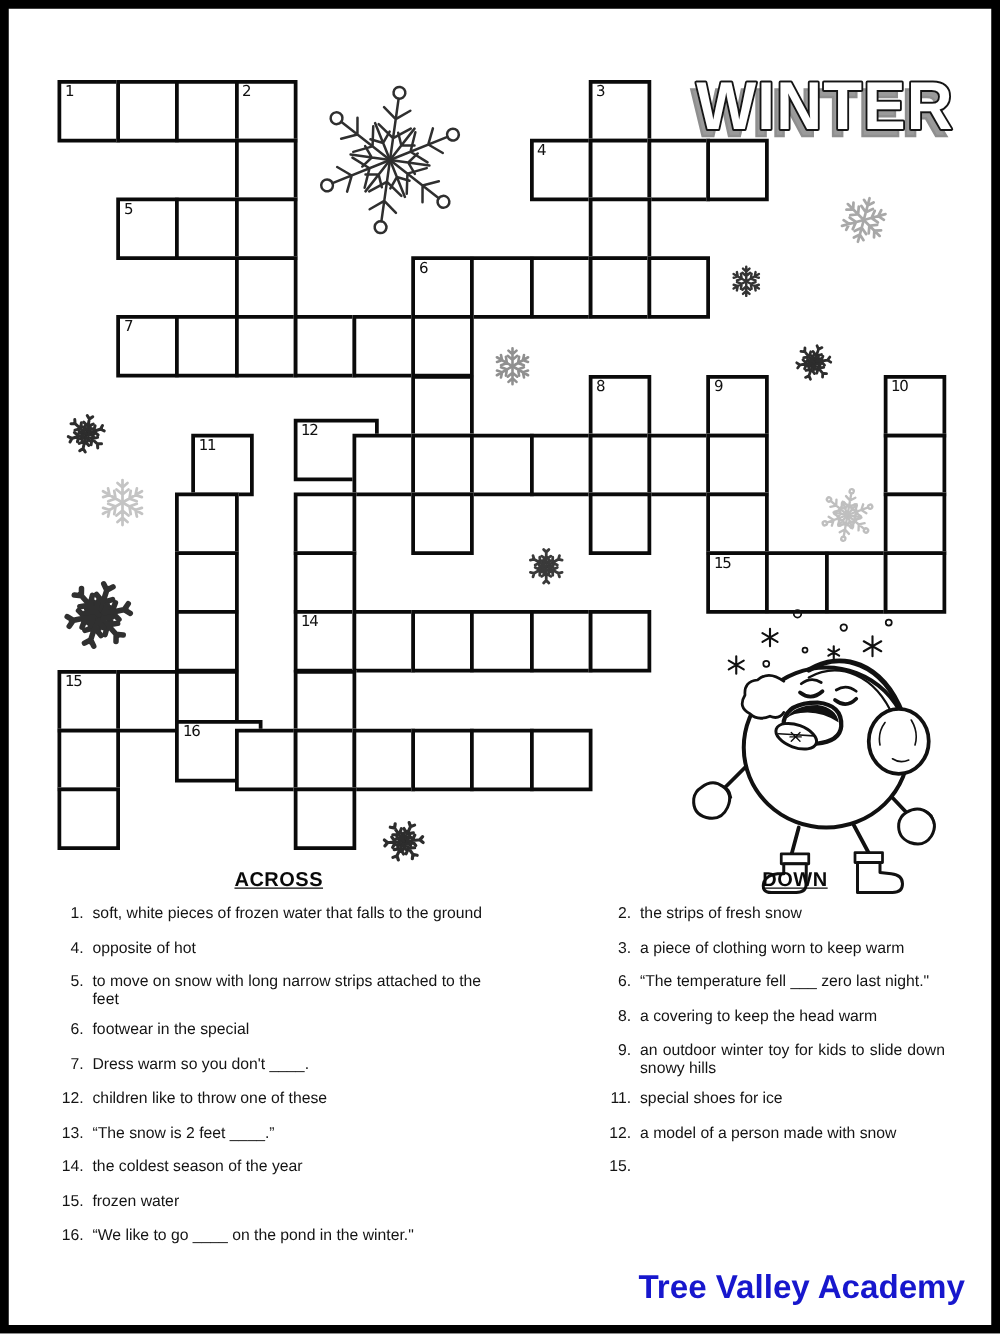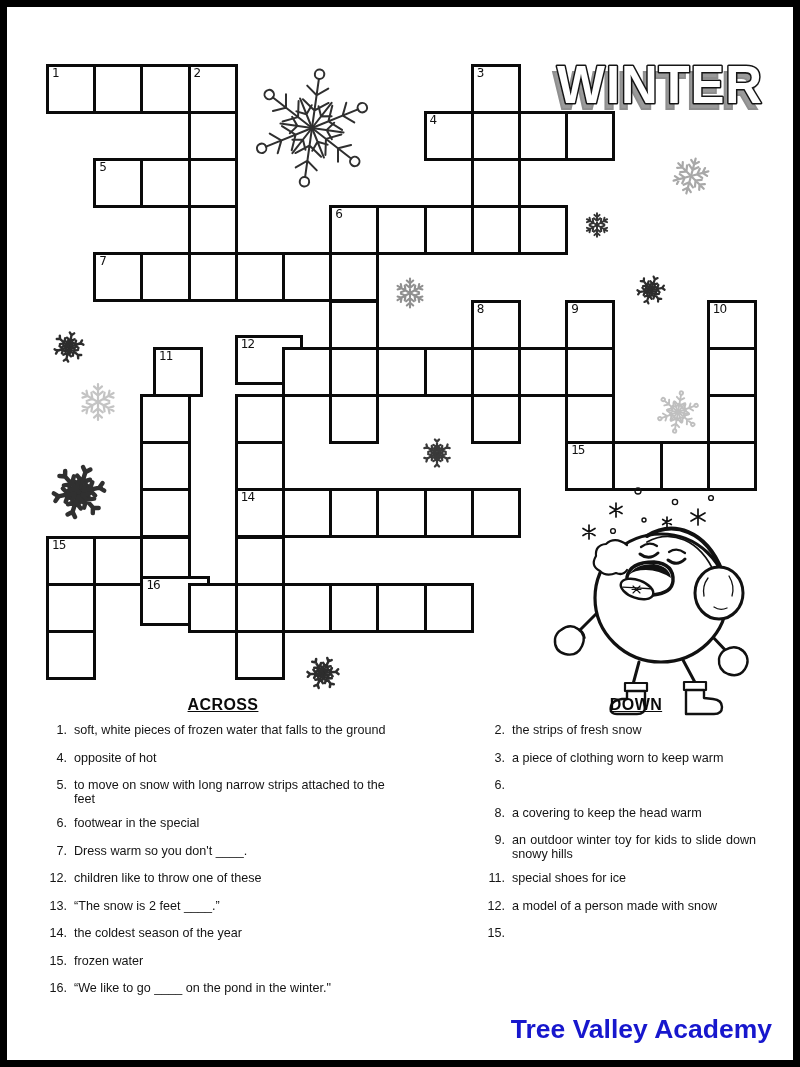--- a/index.html
+++ b/index.html
@@ -345,20 +345,21 @@
         <div class="clue">
           <span class="num">2.</span>
           <span class="txt">the strips of fresh snow</span>
         </div>
         <div class="clue">
           <span class="num">3.</span>
           <span class="txt">a piece of clothing worn to keep warm</span>
         </div>
         <div class="clue">
           <span class="num">6.</span>
+          <span class="txt">“The temperature fell ___ zero last night."</span>
         </div>
         <div class="clue">
           <span class="num">8.</span>
           <span class="txt">a covering to keep the head warm</span>
         </div>
         <div class="clue">
           <span class="num">9.</span>
           <span class="txt">an outdoor winter toy for kids to slide down snowy hills</span>
         </div>
         <div class="clue">

